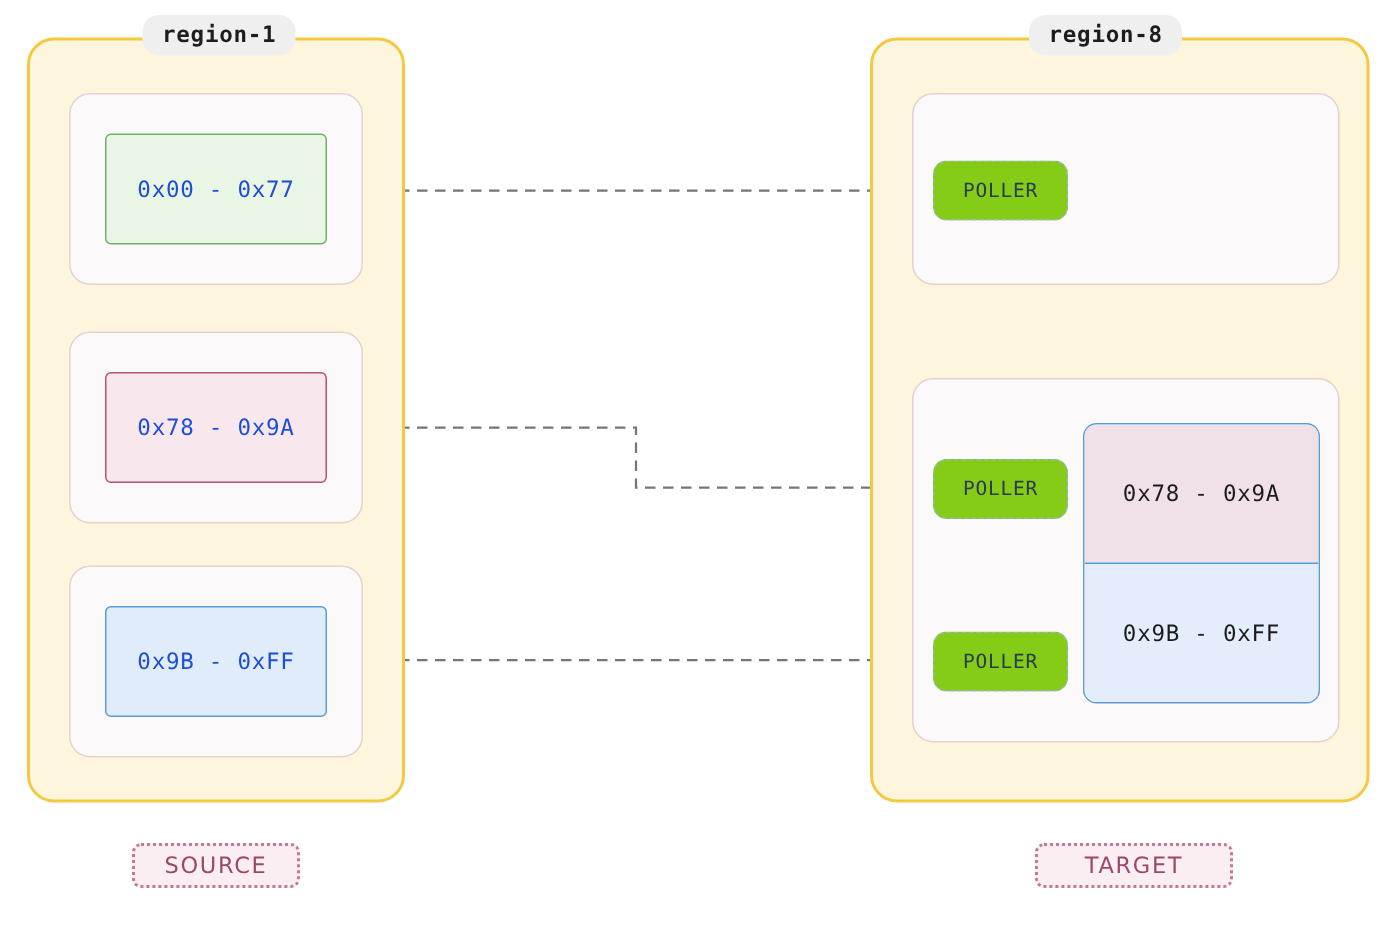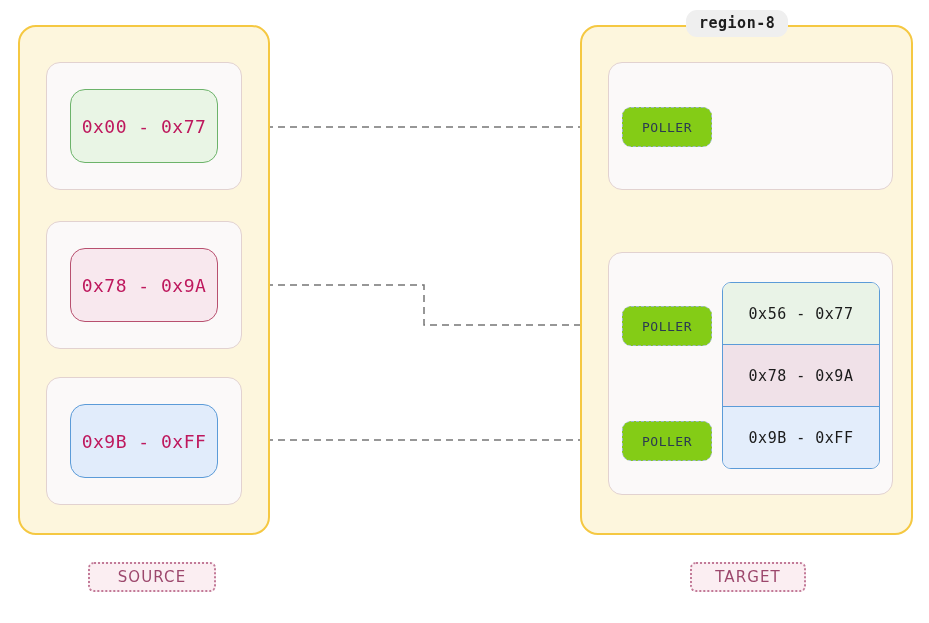--- a/index.html
+++ b/index.html
@@ -47,27 +47,27 @@
   .subbox {
     position: absolute;
     background: #fbf9f9;
     border: 1px solid #e2d2d0;
     border-radius: 14px;
     box-sizing: border-box;
   }
   .memblock {
     position: absolute;
     box-sizing: border-box;
-    border-radius: 15px;
-    display: flex;
-    align-items: center;
-    justify-content: center;
-    font-family: "DejaVu Sans Mono", "Liberation Mono", monospace;
-    font-size: 18px;
-    color: #be185d;
+    border-radius: 4px;
+    display: flex;
+    align-items: center;
+    justify-content: center;
+    font-family: "DejaVu Sans Mono", "Liberation Mono", monospace;
+    font-size: 15px;
+    color: #1d4ed8;
     letter-spacing: 0.5px;
     white-space: nowrap;
   }
   .blk-green {
     background: #e9f5e5;
     border: 1.6px solid #6cb36a;
   }
   .blk-pink {
     background: #f8e8ee;
     border: 1.6px solid #b8506f;
@@ -156,48 +156,48 @@
 
     <path d="M667,148 L667,212 L801,212 L801,281" fill="none" stroke="#4a4a4a" stroke-width="1.6" marker-end="url(#arrowSolid)"></path>
 
     <path d="M667,346 L667,376 L712,376" fill="none" stroke="#4a4a4a" stroke-width="1.6" marker-end="url(#arrowSolid)"></path>
 
     <path d="M667,461 L667,487 L801,487 L801,469" fill="none" stroke="#4a4a4a" stroke-width="1.6" marker-end="url(#arrowSolid)"></path>
   </svg>
 
   <div class="region" style="left:18px; top:25px; width:252px; height:510px;"></div>
 
+  <div class="region-label" style="left:95px; top:10px;">region-1</div>
 
   <div class="subbox" style="left:46px; top:62px; width:196px; height:128px;"></div>
   <div class="memblock blk-green" style="left:70px; top:89px; width:148px; height:74px;">0x00 - 0x77</div>
 
   <div class="subbox" style="left:46px; top:221px; width:196px; height:128px;"></div>
   <div class="memblock blk-pink" style="left:70px; top:248px; width:148px; height:74px;">0x78 - 0x9A</div>
 
   <div class="subbox" style="left:46px; top:377px; width:196px; height:128px;"></div>
   <div class="memblock blk-blue" style="left:70px; top:404px; width:148px; height:74px;">0x9B - 0xFF</div>
 
-  <div class="tag" style="left:88px; top:562px; width:128px; height:30px;">SOURCE</div>
+  <div class="tag" style="left:88px; top:562px; width:112px; height:30px;">SOURCE</div>
 
   <div class="region" style="left:580px; top:25px; width:333px; height:510px;"></div>
 
   <div class="region-label" style="left:686px; top:10px;">region-8</div>
 
   <div class="subbox" style="left:608px; top:62px; width:285px; height:128px;"></div>
 
   <div class="poller" style="left:622px; top:107px; width:90px; height:40px;">POLLER</div>
 
 
   <div class="subbox" style="left:608px; top:252px; width:285px; height:243px;"></div>
 
   <div class="poller" style="left:622px; top:306px; width:90px; height:40px;">POLLER</div>
 
   <div class="poller" style="left:622px; top:421px; width:90px; height:40px;">POLLER</div>
 
   <div class="stack" style="left:722px; top:282px; width:158px; height:187px;">
-    <div class="stack-seg seg-green">0x56 - 0x77</div>
     <div class="stack-seg seg-pink">0x78 - 0x9A</div>
     <div class="stack-seg seg-blue">0x9B - 0xFF</div>
   </div>
 
-  <div class="tag" style="left:690px; top:562px; width:116px; height:30px;">TARGET</div>
+  <div class="tag" style="left:690px; top:562px; width:132px; height:30px;">TARGET</div>
 
 </div>
 
 </body></html>

